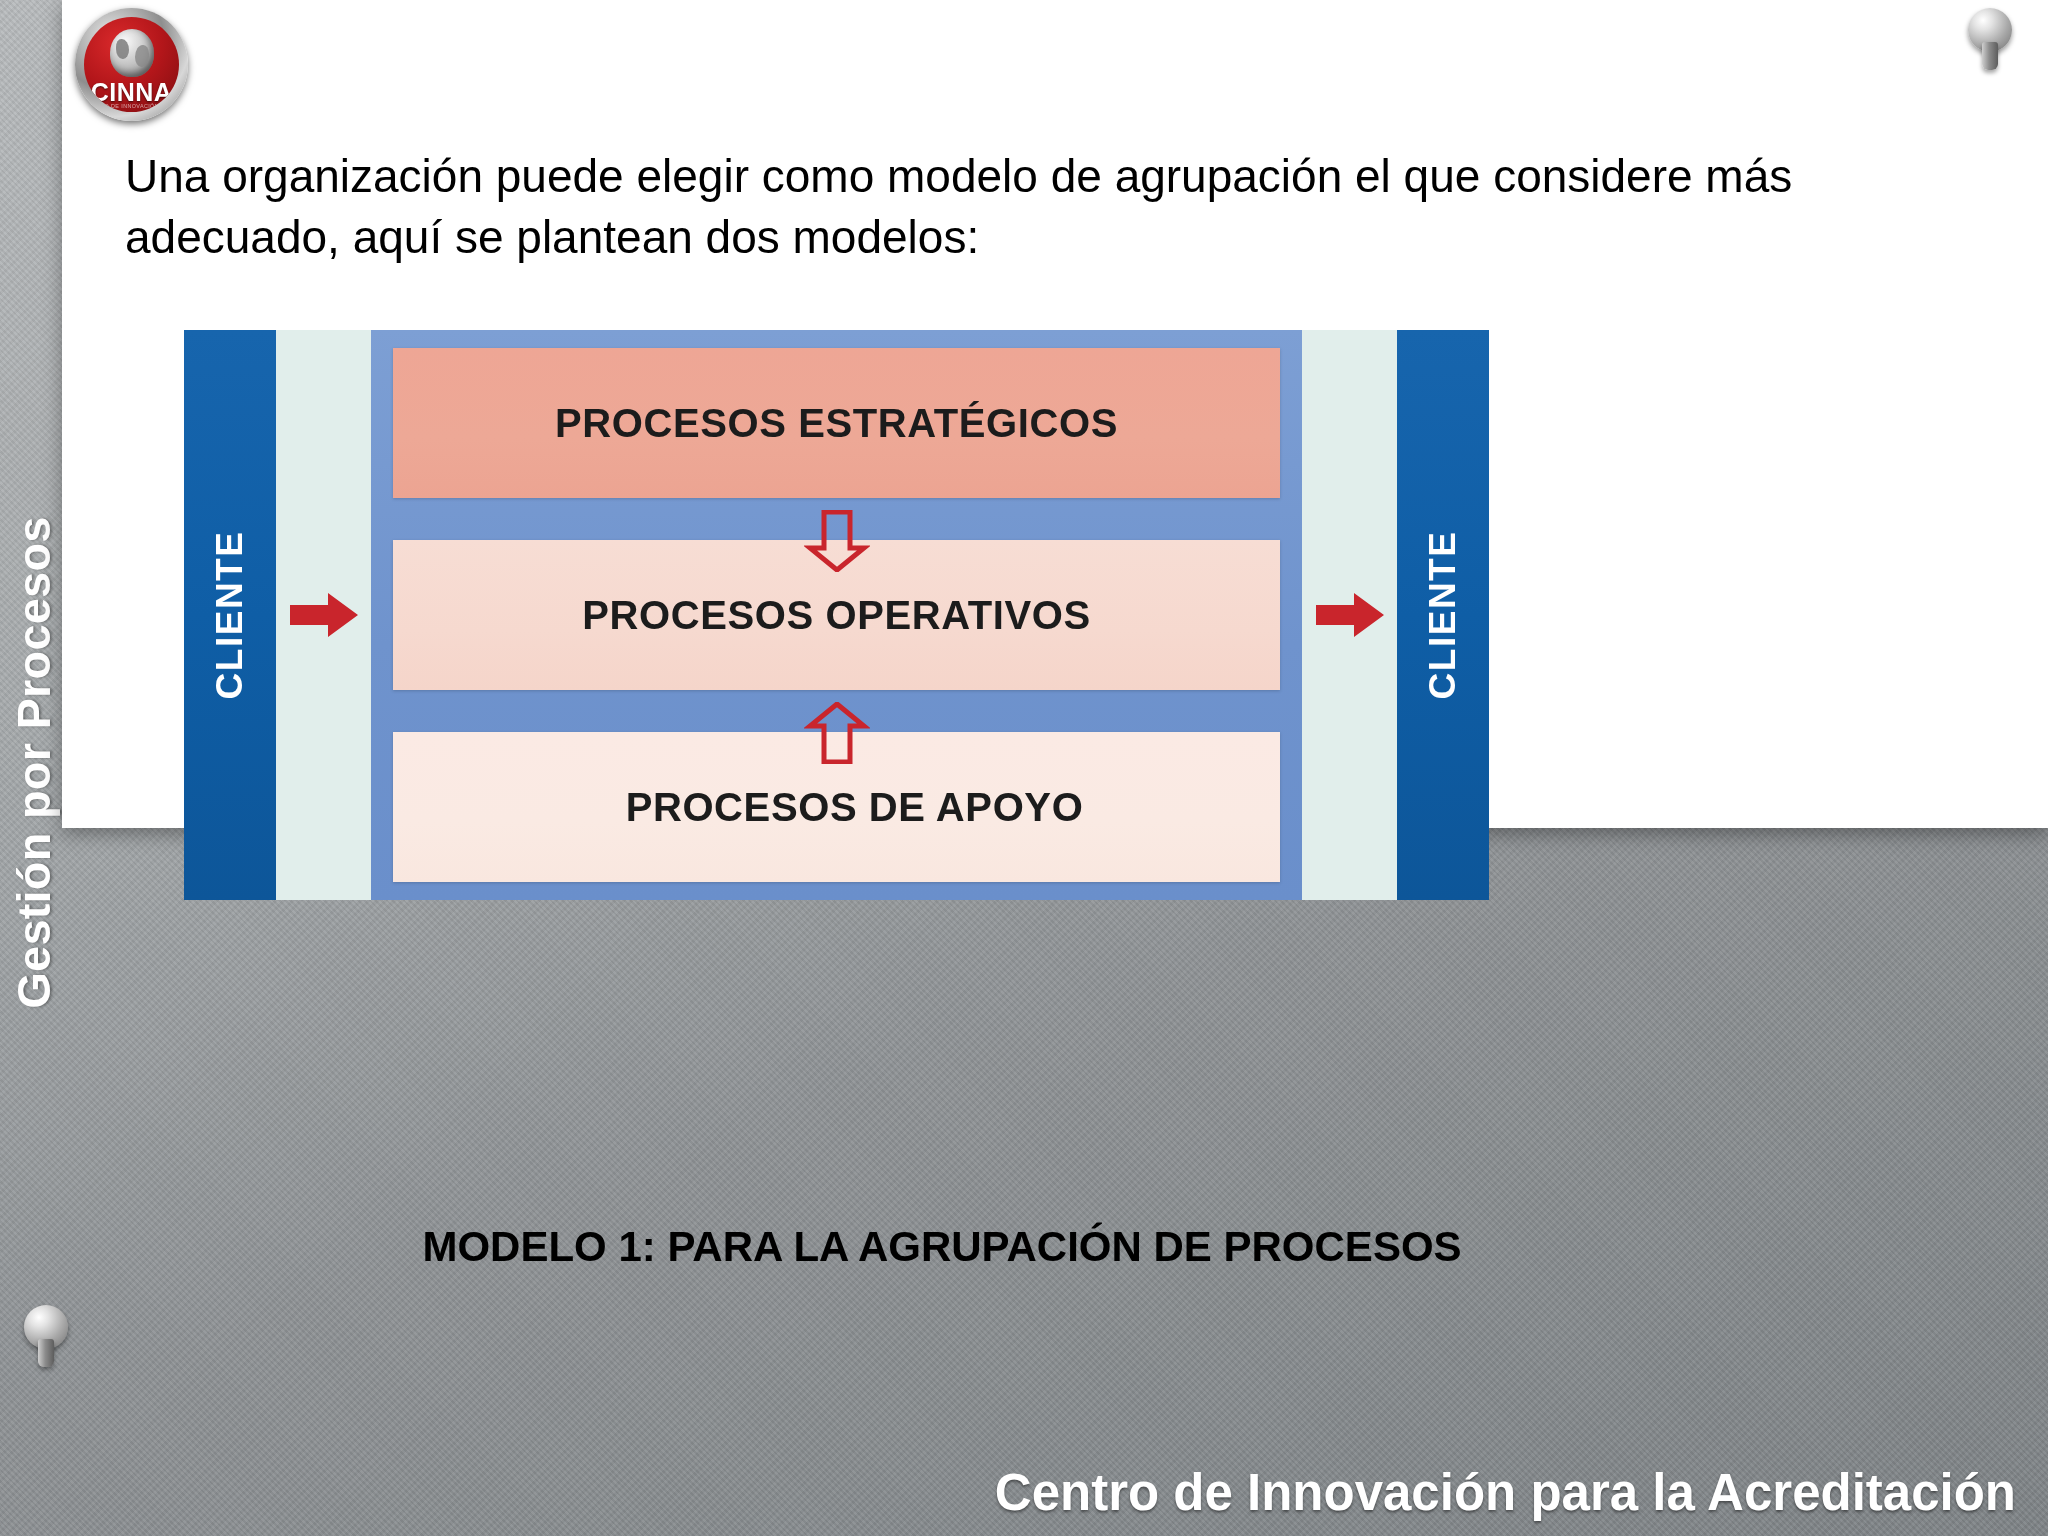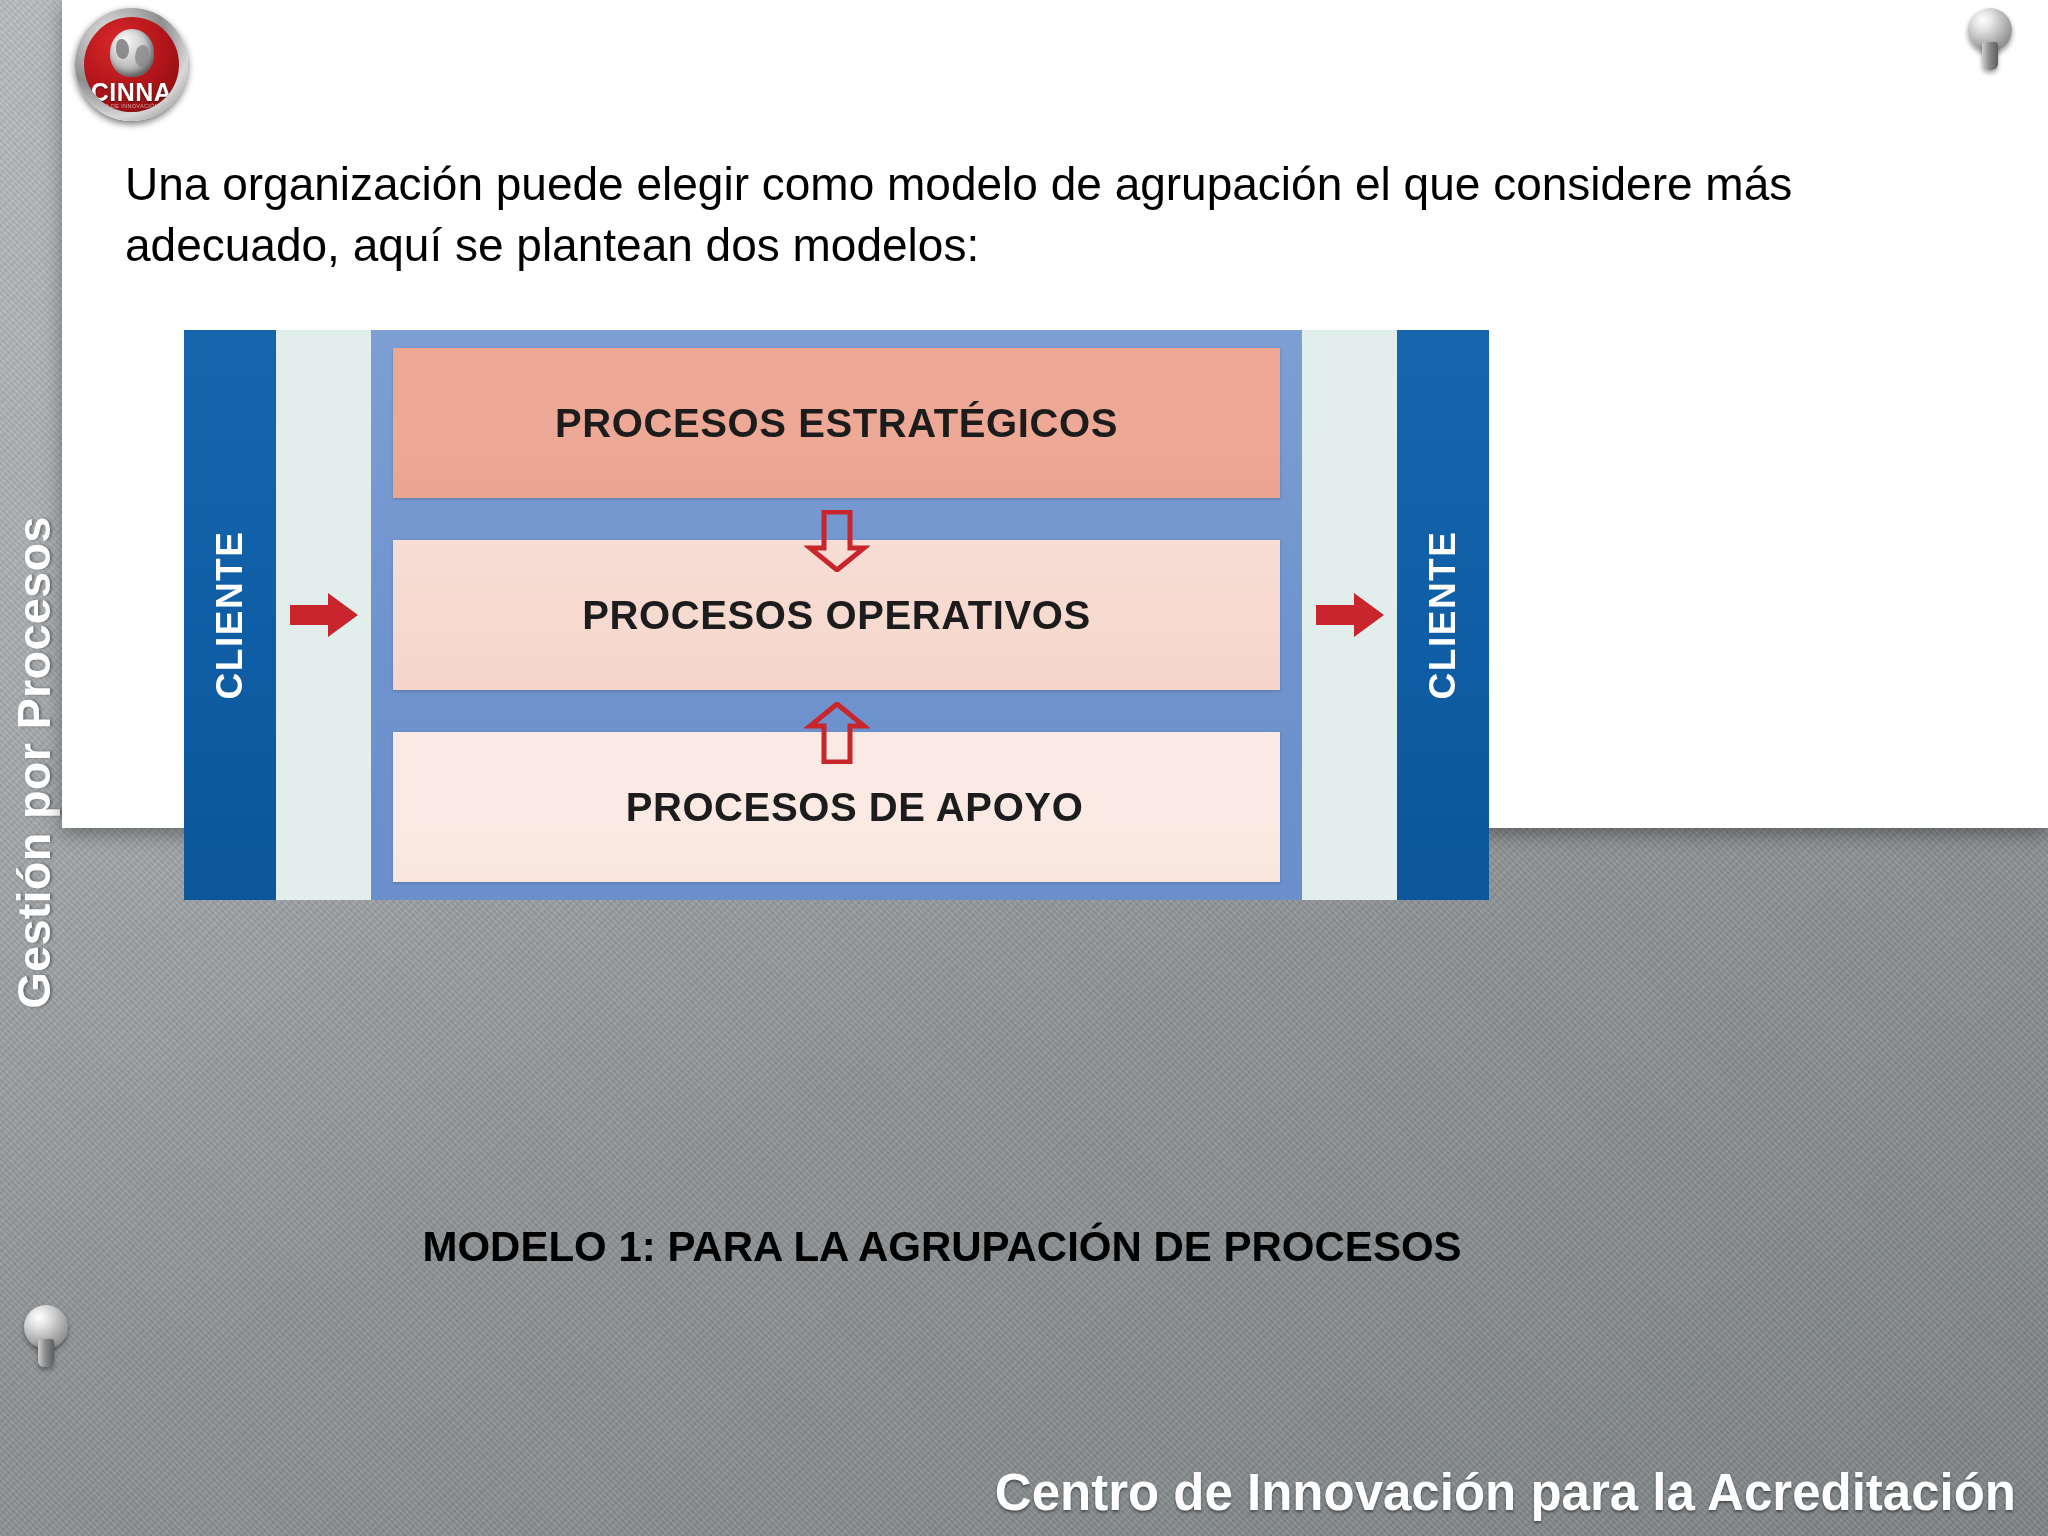--- a/index.html
+++ b/index.html
@@ -91,21 +91,21 @@
     position:absolute;left:20px;top:34px;width:16px;height:28px;
     background:linear-gradient(90deg,#cfcfcf,#8c8c8c 45%,#5d5d5d 100%);
     border-radius:3px 3px 6px 6px;
     box-shadow:0 3px 4px rgba(0,0,0,.35);
   }
   #pin-top-right{right:30px;top:8px;}
   #pin-bottom-left{left:18px;top:1305px;}
 
   
   #body-text{
-    position:absolute;left:63px;top:154px;width:1840px;
+    position:absolute;left:63px;top:146px;width:1840px;
     color:#000;font-size:46px;line-height:1.32;
   }
 
   
   #diagram{
     position:absolute;left:122px;top:330px;width:1305px;height:570px;
     display:flex;align-items:stretch;
   }
   .client-col{
     width:92px;flex:0 0 92px;

